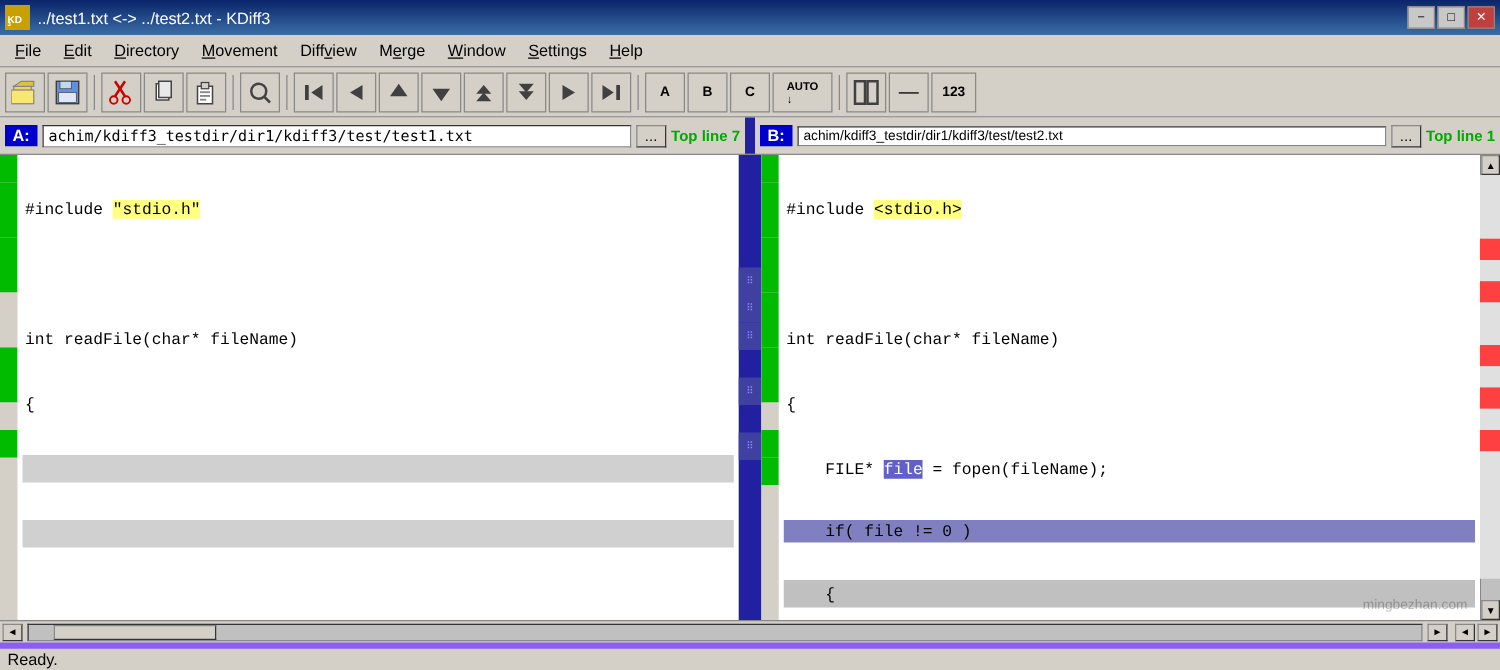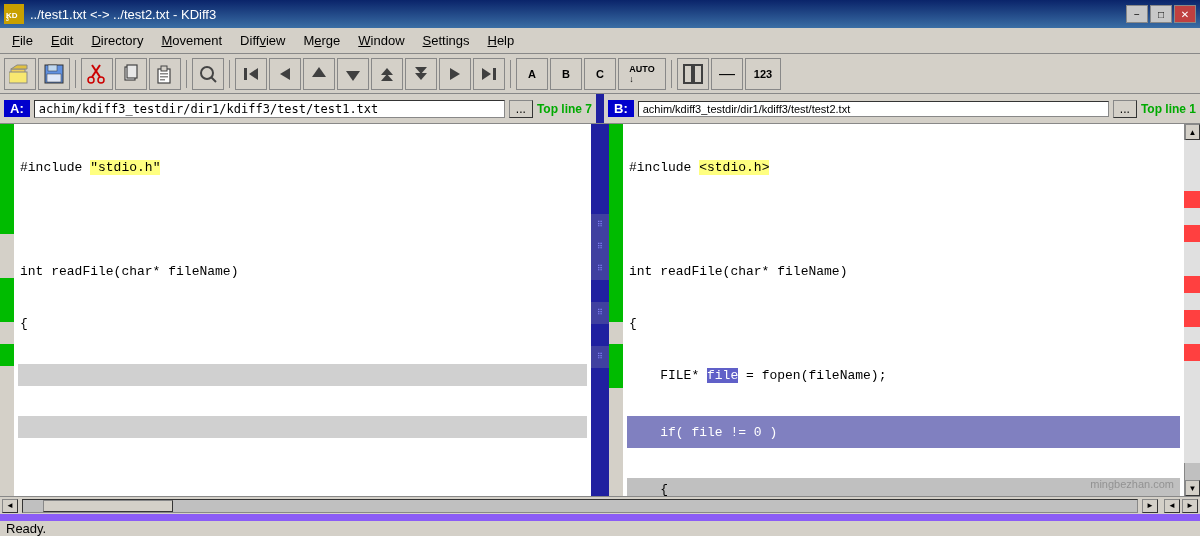--- a/index.html
+++ b/index.html
@@ -447,21 +447,21 @@
         <div style="height:22px; background:#00bb00;"></div>
         <div style="height:22px; background:#00bb00;"></div>
       </div>
 
       <div class="diff-content" style="flex:1; background:white; font-family:'Courier New',monospace; font-size:13px; padding:2px 4px; overflow:hidden; position:relative;">
         <div class="line" style="height:22px; display:flex; align-items:center;">#include <span style="background:#ffff80;">&lt;stdio.h&gt;</span></div>
         <div class="line" style="height:22px;"></div>
         <div class="line" style="height:22px;">int readFile(char* fileName)</div>
         <div class="line" style="height:22px;">{</div>
         <div class="line" style="height:22px;">    FILE* <span style="background:#6060c8;color:white;">file</span> = fopen(fileName);</div>
-        <div class="line" style="height:32px; background:#8080c0; color:#ffffff;">    if( file != 0 )</div>
+        <div class="line" style="height:18px; background:#8080c0; color:#000000;">    if( file != 0 )</div>
         <div class="line" style="height:22px; background:#c0c0c0;">    {</div>
         
         
         
         
         
         <div class="watermark" style="position:absolute; bottom:6px; right:10px; font-size:11px; color:rgba(0,0,0,0.25); font-family:Arial,sans-serif; pointer-events:none;">mingbezhan.com</div>
       </div>
 
       <div id="vscrollbar" style="width:16px; display:flex; flex-direction:column; background:#d4d0c8; border-left:1px solid #888;">
@@ -494,17 +494,17 @@
       <div id="bottom-scroll-thumb" style="position:absolute; left:20px; width:130px; height:100%; background:#d4d0c8; border:1px outset #888;"></div>
     </div>
     <div class="scroll-btn" style="width:16px; height:14px; background:#d4d0c8; border:1px outset #888; cursor:pointer; display:flex; align-items:center; justify-content:center; font-size:8px;">►</div>
 
     <div style="display:flex; gap:2px; margin-left:4px;">
       <div class="scroll-btn" style="width:16px; height:14px; background:#d4d0c8; border:1px outset #888; cursor:pointer; display:flex; align-items:center; justify-content:center; font-size:8px;">◄</div>
       <div class="scroll-btn" style="width:16px; height:14px; background:#d4d0c8; border:1px outset #888; cursor:pointer; display:flex; align-items:center; justify-content:center; font-size:8px;">►</div>
     </div>
   </div>
 
-  <div id="status-bar" style="height:22px; background:#d4d0c8; border-top:7px solid #8b5cf6; display:flex; align-items:center; padding:0 6px;">
+  <div id="status-bar" style="height:22px; background:#d4d0c8; border-top:5px solid #8b5cf6; display:flex; align-items:center; padding:0 6px;">
     <span>Ready.</span>
   </div>
 
 </div>
 
 </body></html>

